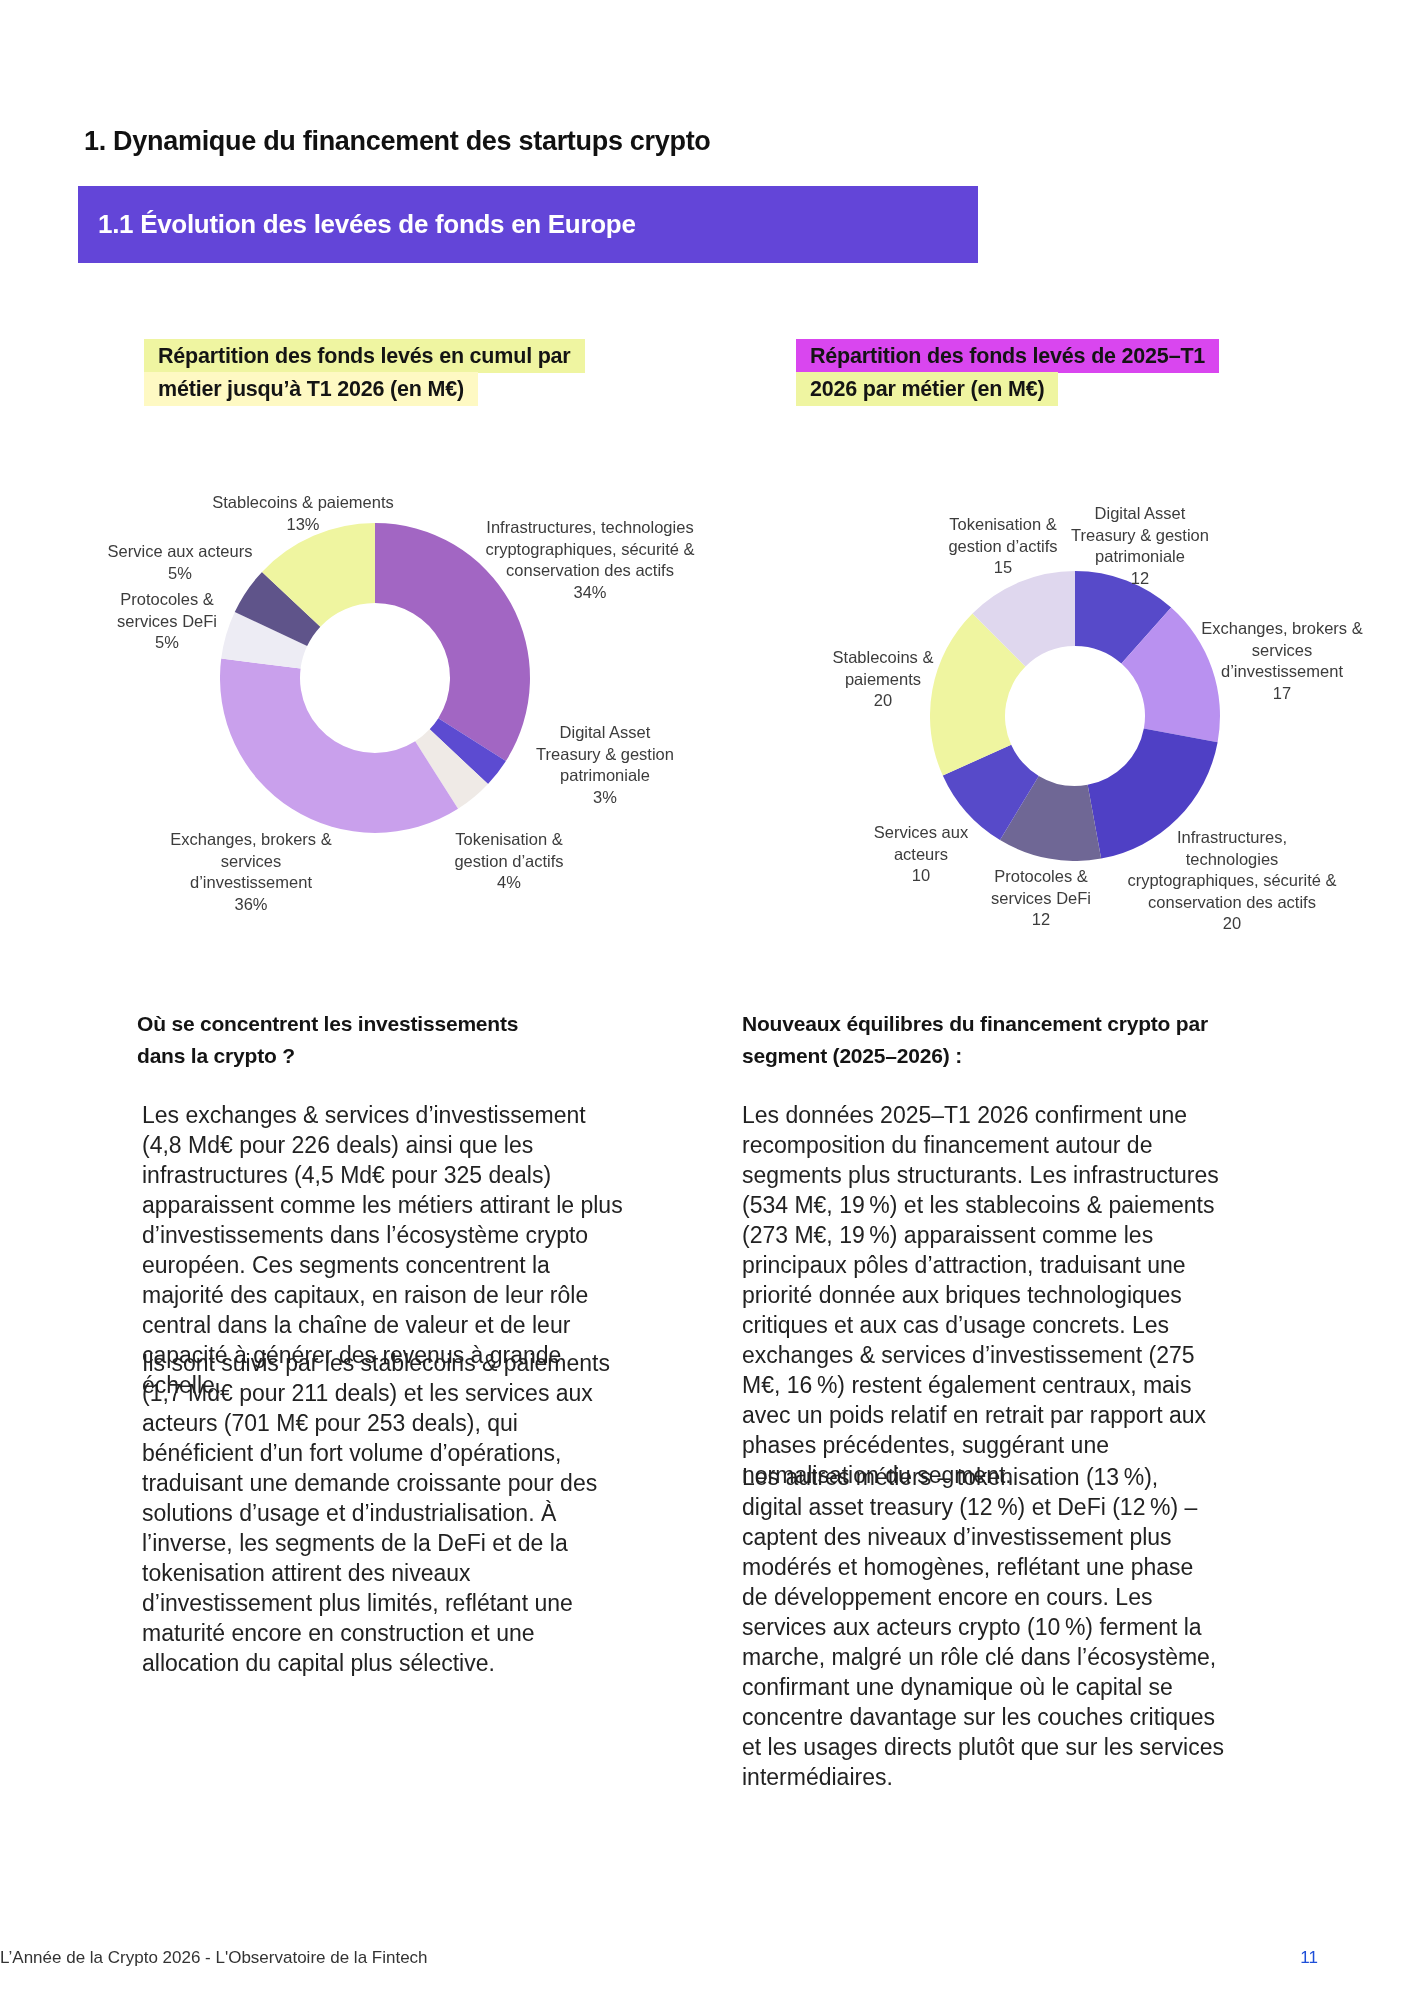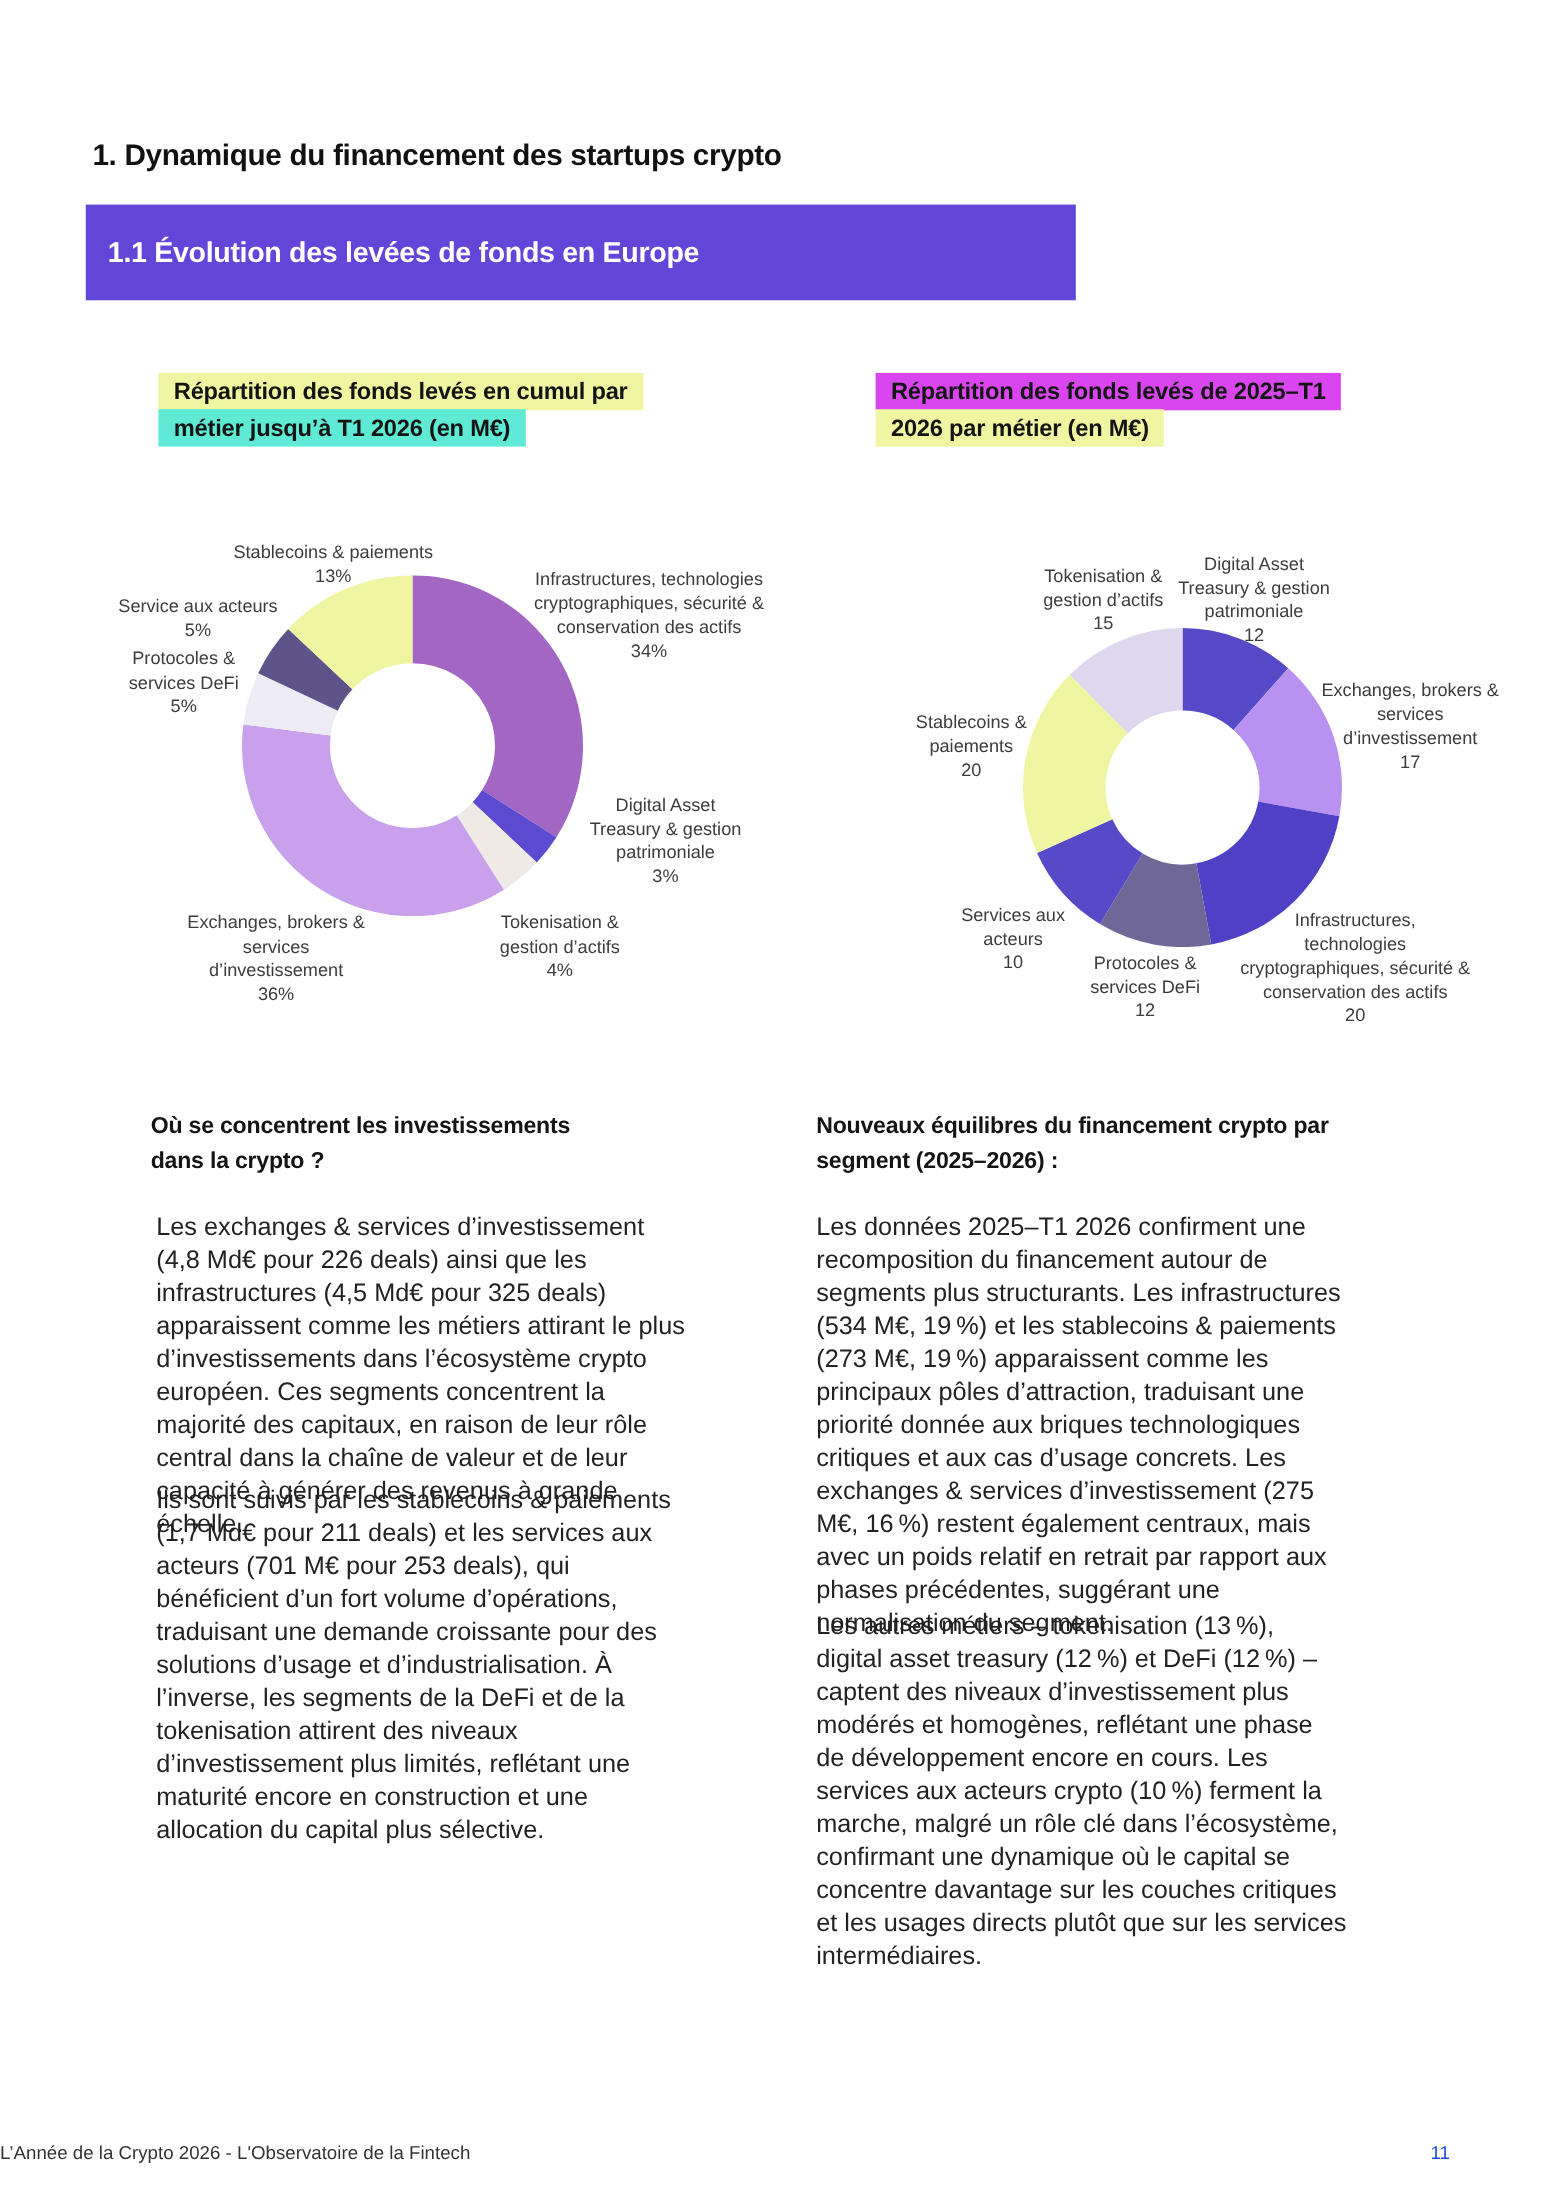--- a/index.html
+++ b/index.html
@@ -9,21 +9,21 @@
     background:#ffffff;
     font-family:"Liberation Sans",sans-serif;
     overflow:hidden;
     color:#1c1c1c;
   }
   .section-title{
     position:absolute;left:84px;top:108px;
     font-size:27px;font-weight:bold;color:#111111;letter-spacing:-0.3px;
   }
   .banner{
-    position:absolute;left:78px;top:186px;width:900px;height:87px;
+    position:absolute;left:78px;top:186px;width:900px;height:77px;
     display:flex;align-items:center;
   }
   .banner-title{
     color:#ffffff;font-size:26px;font-weight:bold;padding-left:20px;letter-spacing:-0.3px;
   }
   .chart-title{
     position:absolute;top:340px;
     font-size:21.5px;font-weight:bold;line-height:33px;color:#141414;letter-spacing:-0.2px;
   }
   .chart-title .line{margin:0;}
@@ -57,21 +57,21 @@
 <div class="page">
 
   <h1 class="section-title">1. Dynamique du financement des startups crypto</h1>
 
   <div class="banner" style="background: rgb(99, 69, 216);">
     <div class="banner-title">1.1 Évolution des levées de fonds en Europe</div>
   </div>
 
   <div class="chart-title" style="left:144px;">
     <div class="line"><span class="hl" style="background: rgb(239, 245, 161);">Répartition des fonds levés en cumul par</span></div>
-    <div class="line"><span class="hl" style="background: #5eead4;">métier jusqu’à T1 2026 (en M€)</span></div>
+    <div class="line"><span class="hl" style="background: #fef9c3;">métier jusqu’à T1 2026 (en M€)</span></div>
   </div>
 
   <div class="chart-title" style="left:796px;">
     <div class="line"><span class="hl" style="background: #d946ef;">Répartition des fonds levés de 2025–T1</span></div>
     <div class="line"><span class="hl" style="background: rgb(239, 245, 161);">2026 par métier (en M€)</span></div>
   </div>
 
   <svg class="donut-svg" style="left:220px;top:523px;" width="310" height="310" viewBox="0 0 310 310">
       <path d="M 155.00 0.00 A 155 155 0 0 1 285.87 238.05 L 218.32 195.19 A 75 75 0 0 0 155.00 80.00 Z" fill="#A266C3"></path>
       <path d="M 285.87 238.05 A 155 155 0 0 1 267.99 261.10 L 209.67 206.34 A 75 75 0 0 0 218.32 195.19 Z" fill="#5C4BD1"></path>

